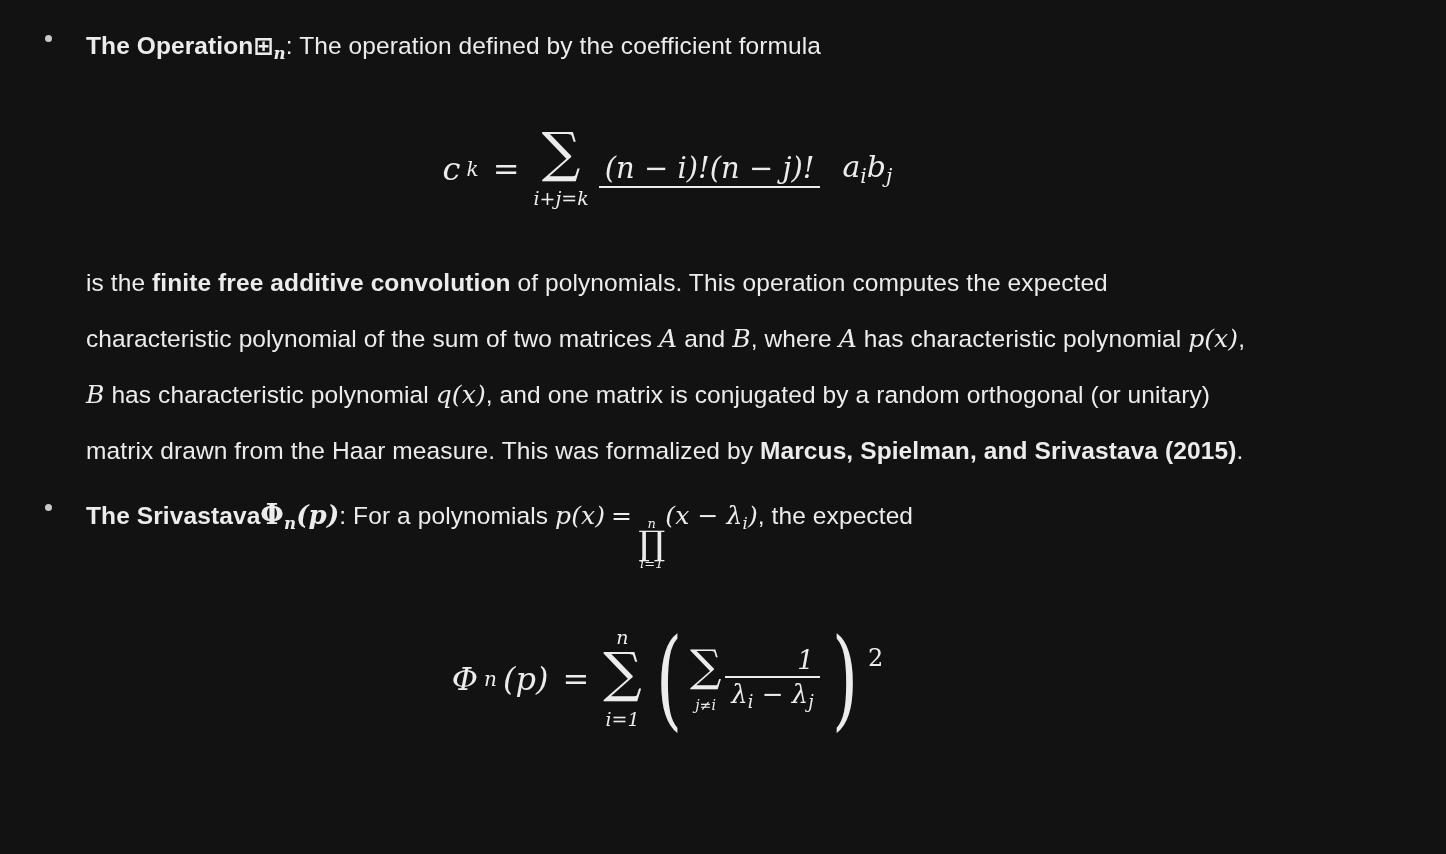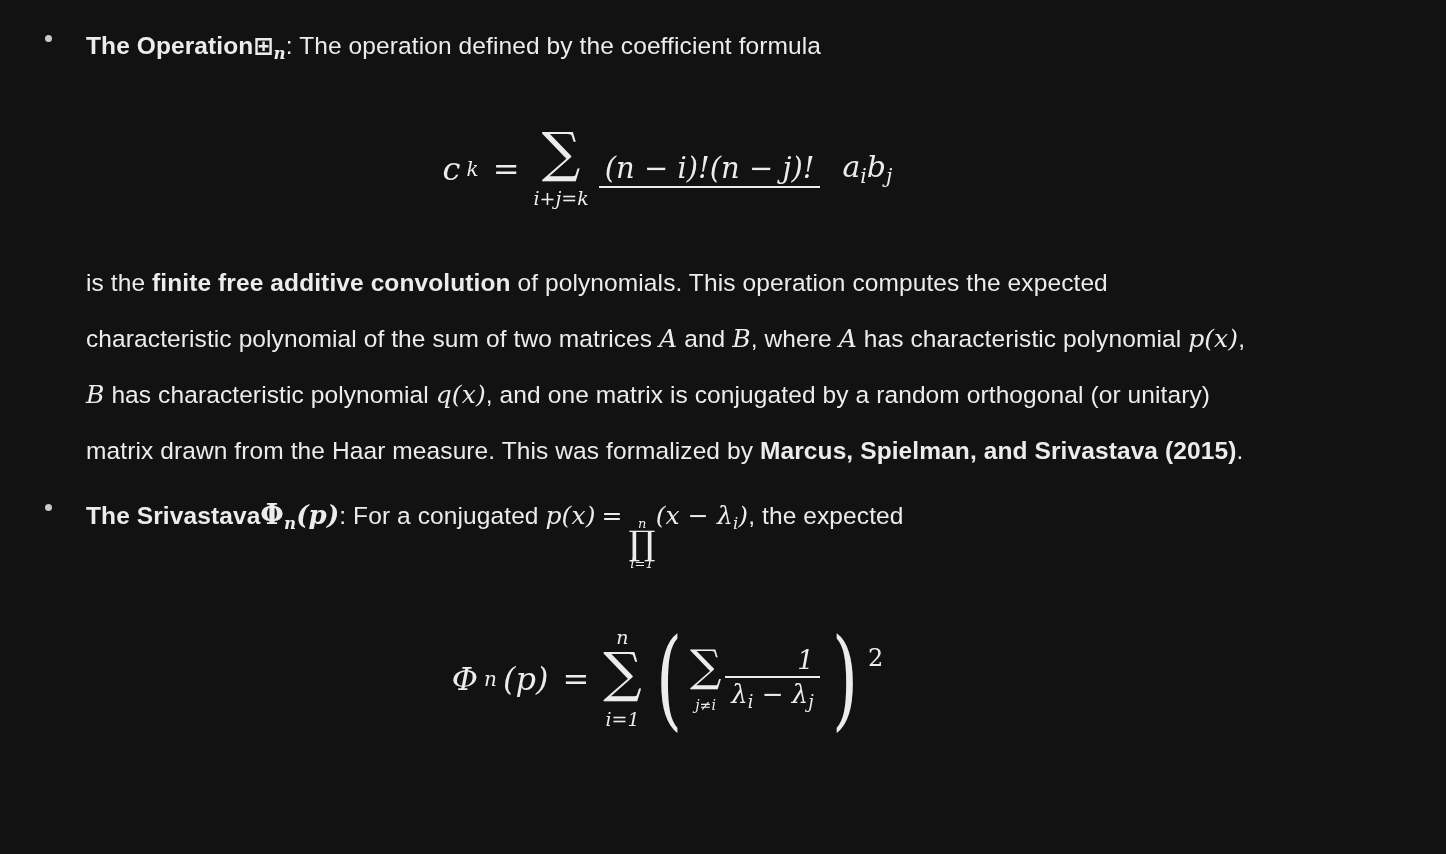--- a/index.html
+++ b/index.html
@@ -220,21 +220,21 @@
         </div>
       </div>
 
       <div class="para">
         <span>is the </span><b>finite free additive convolution</b><span> of polynomials. This operation computes the expected characteristic polynomial of the sum of two matrices </span><span class="inline-math mathserif">A</span><span> and </span><span class="inline-math mathserif">B</span><span>, where </span><span class="inline-math mathserif">A</span><span> has characteristic polynomial </span><span class="inline-math mathserif">p(x)</span><span>, </span><span class="inline-math mathserif">B</span><span> has characteristic polynomial </span><span class="inline-math mathserif">q(x)</span><span>, and one matrix is conjugated by a random orthogonal (or unitary) matrix drawn from the Haar measure. This was formalized by </span><b>Marcus, Spielman, and Srivastava (2015)</b><span>.</span>
       </div>
     </li>
 
     <li class="bullet-item">
       <div class="para">
-        <b>The Srivastava</b><b class="mathupright" style="font-size:27px">Φ</b><b class="sub">n</b><b class="mathserif" style="font-size:26px">(p)</b><span>: For a conjugated </span><span class="inline-math mathserif">p(x)</span><span class="inline-math mathupright" style="margin:0 6px">=</span><span class="prod-glyph">
+        <b>The Srivastava</b><b class="mathupright" style="font-size:27px">Φ</b><b class="sub">n</b><b class="mathserif" style="font-size:26px">(p)</b><span>: For a polynomials </span><span class="inline-math mathserif">p(x)</span><span class="inline-math mathupright" style="margin:0 6px">=</span><span class="prod-glyph">
             <span class="plim">n</span>
             <span>∏</span>
             <span class="plim">i=1</span>
           </span><span class="inline-math mathserif">(x − λ</span><span class="sub inline-math">i</span><span class="inline-math mathserif">)</span><span>, the expected</span>
       </div>
 
       <div class="display-eq" id="eq-functional">
         <div class="eq-row">
           <span class="lhs mathupright">Φ</span>
             <span class="sub" style="font-size:20px">n</span>

